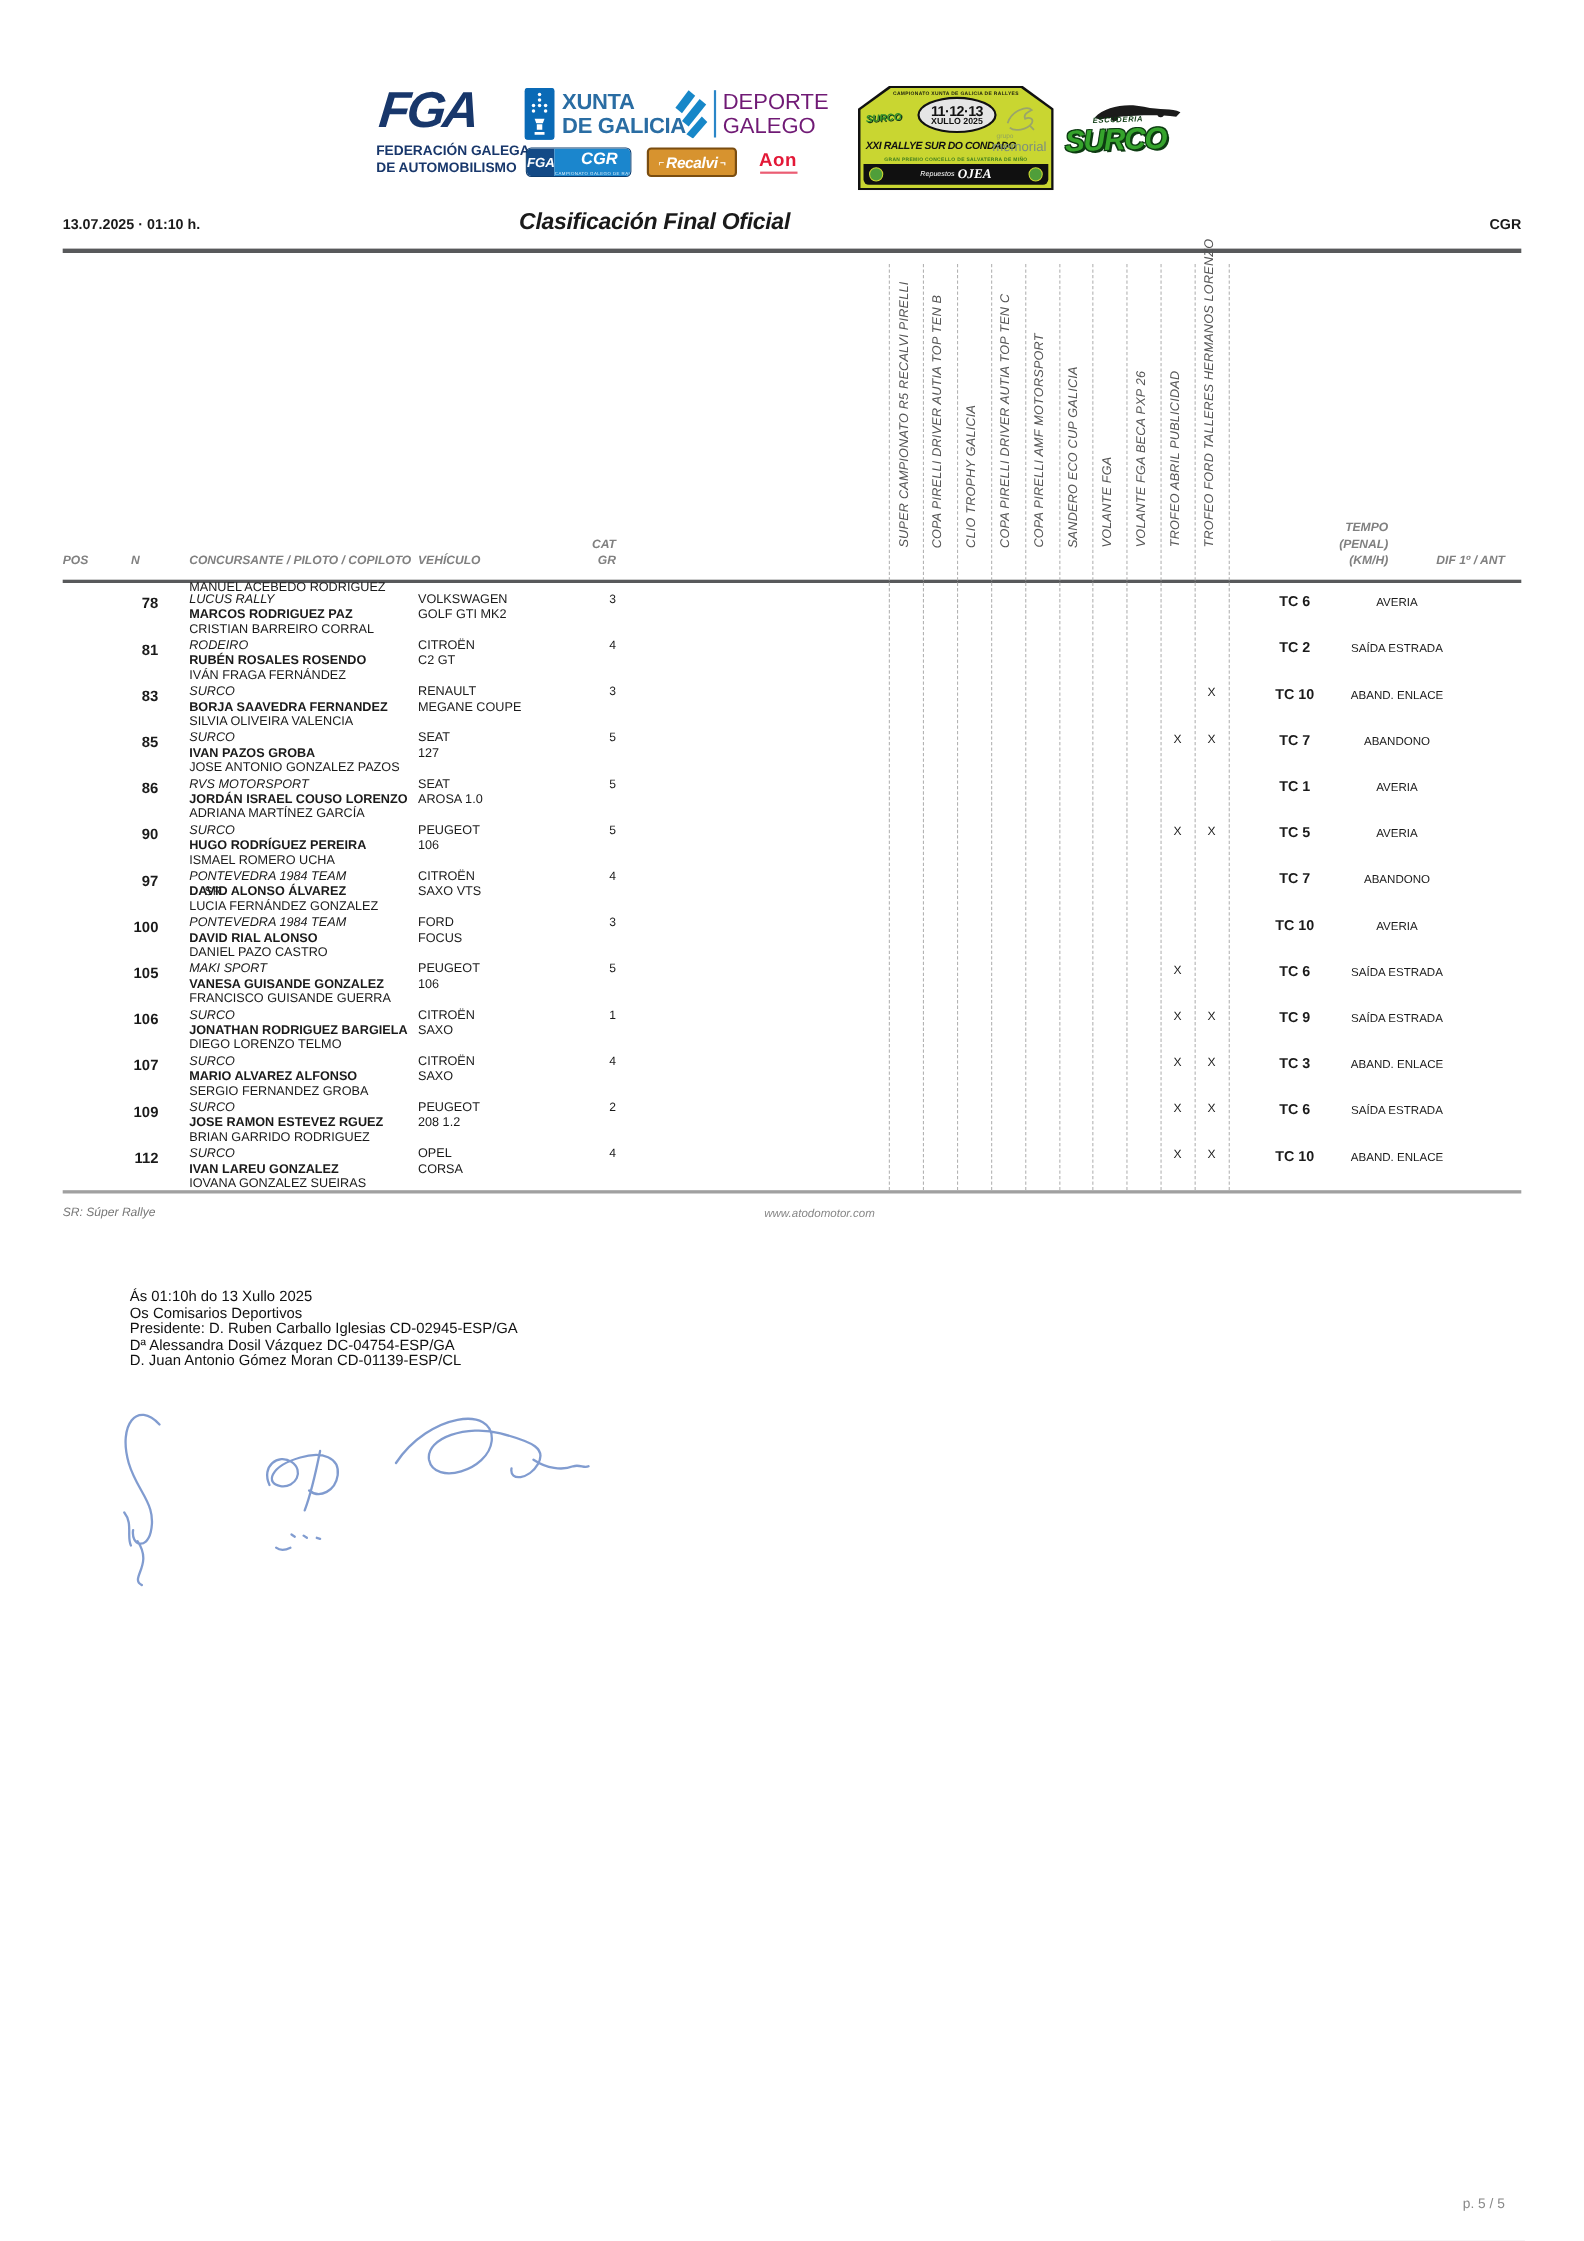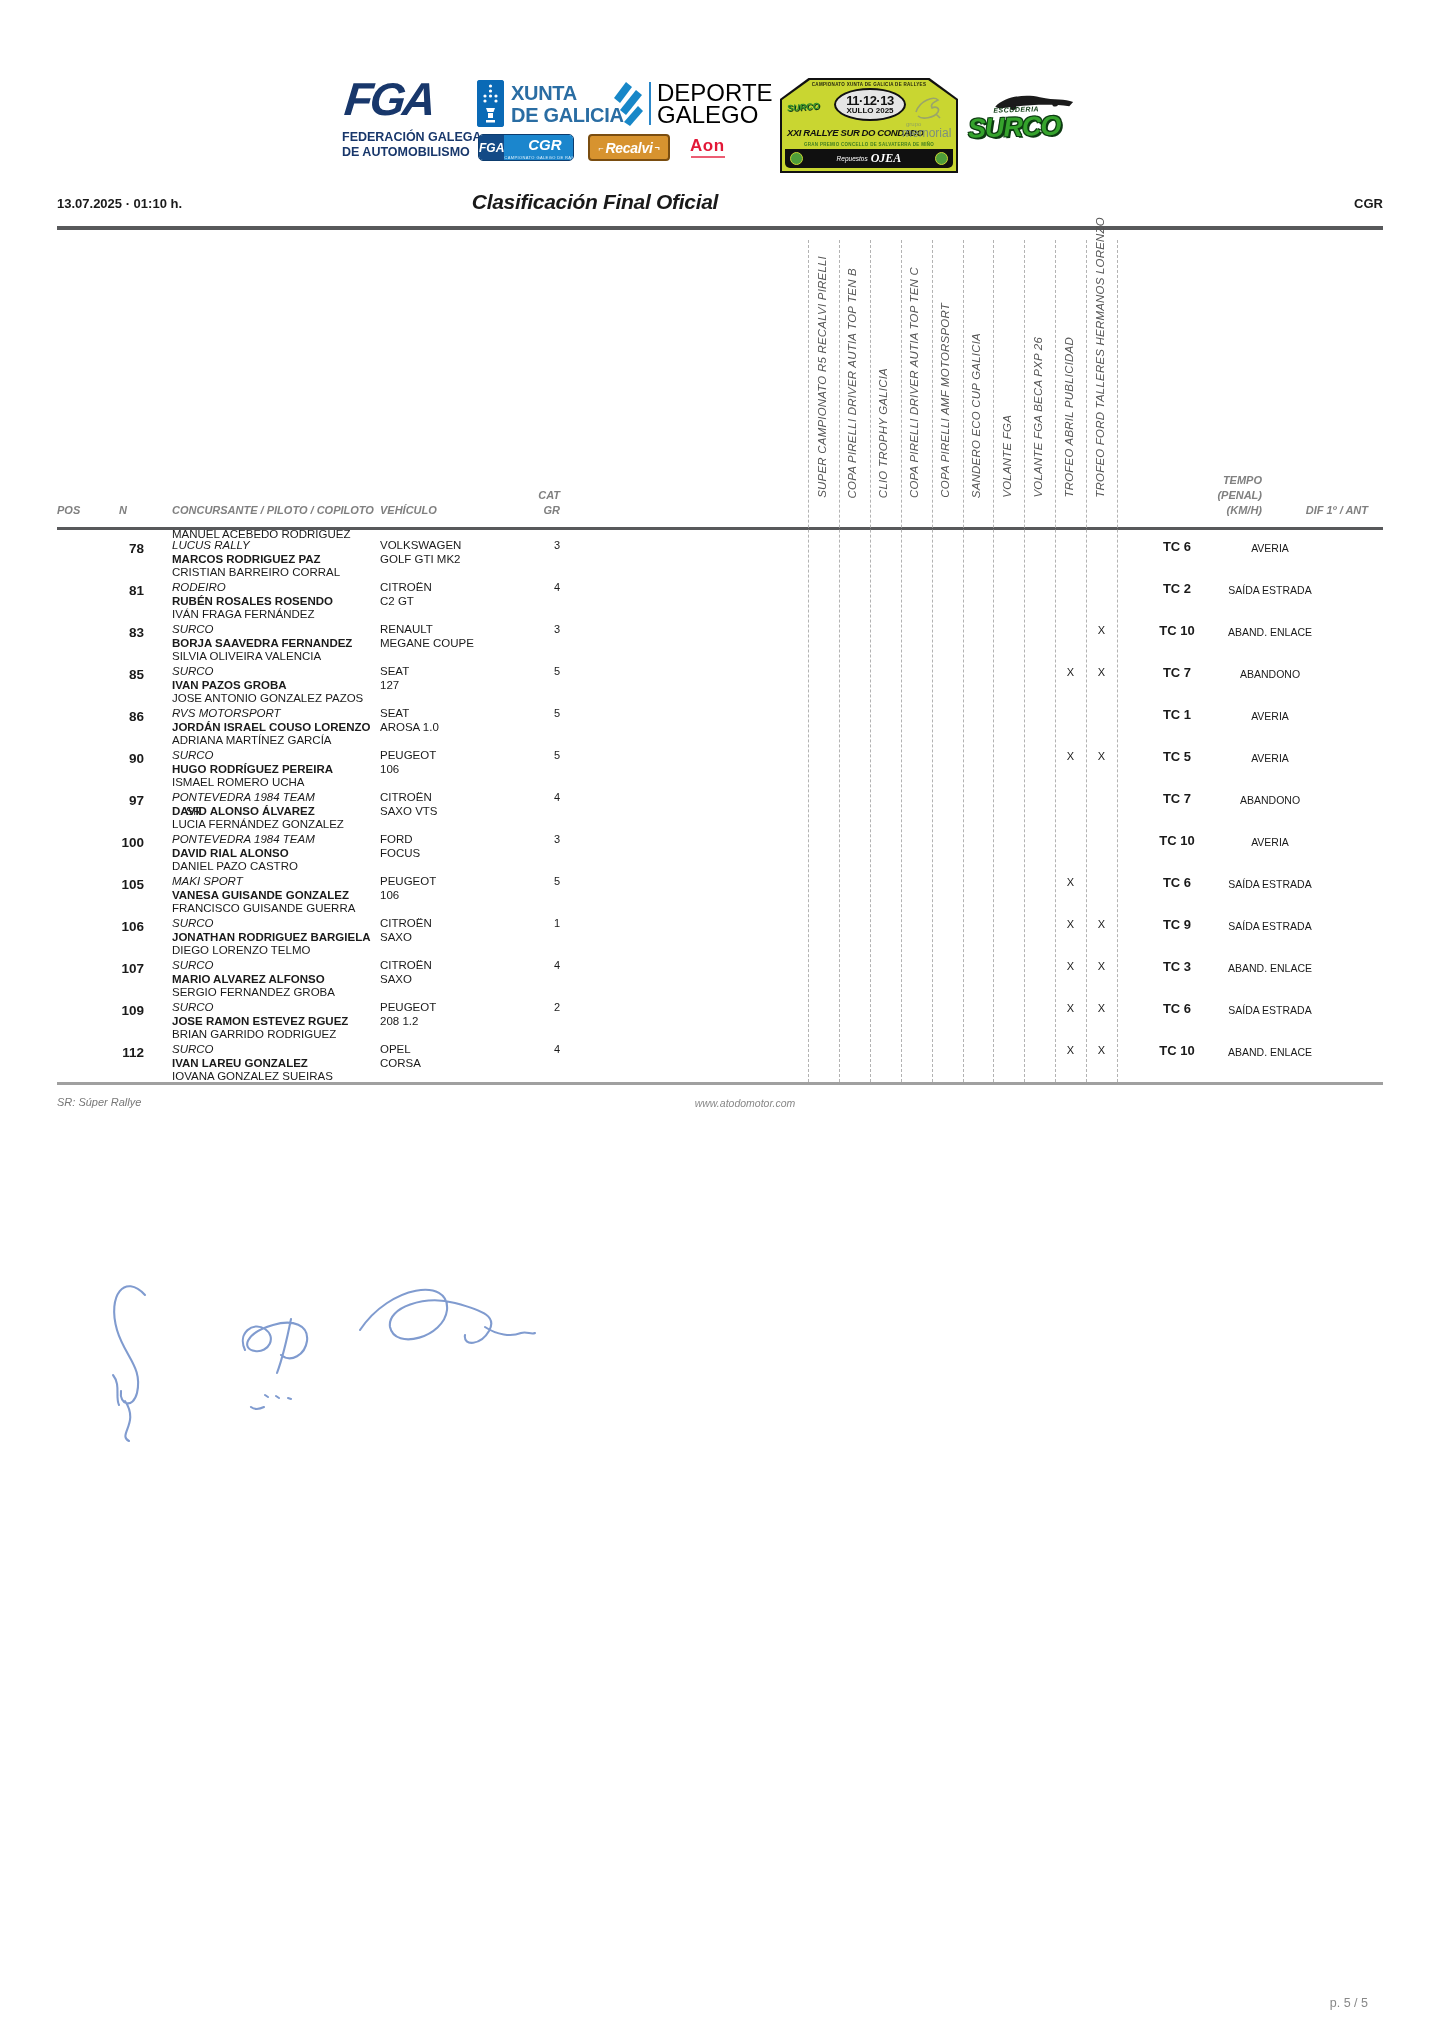--- a/index.html
+++ b/index.html
@@ -8,21 +8,21 @@
   .abs{position:absolute;white-space:nowrap;}
   
   .fga-word{left:345px;top:72px;font-size:46px;font-weight:900;font-style:italic;
             color:#18376b;letter-spacing:-3px;transform:skewX(-6deg);}
   .fga-sub{left:342px;top:130px;font-size:12.5px;font-weight:bold;color:#18376b;line-height:15px;white-space:pre-line;}
   .xunta-crest{left:477px;top:80px;width:27px;height:47px;background:#0a6ab6;border-radius:3px;}
   .xunta-crest svg{display:block;}
   .xunta-text{left:511px;top:82px;font-size:20px;font-weight:600;color:#2a6da3;line-height:22px;white-space:pre-line;letter-spacing:-0.3px;}
   .dg-glyph{left:612px;top:80px;width:32px;height:46px;}
   .dg-bar{left:649px;top:82px;width:2px;height:43px;background:#2a86c8;}
-  .dg-text{left:657px;top:82px;font-size:24px;font-weight:500;color:#000000;line-height:22px;white-space:pre-line;}
+  .dg-text{left:657px;top:82px;font-size:20px;font-weight:500;color:#701a75;line-height:22px;white-space:pre-line;}
   .cgr-badge{left:478px;top:134px;width:96px;height:27px;border-radius:5px;overflow:hidden;
              display:flex;border:1px solid #0d3c6e;box-sizing:border-box;}
   .cgr-badge .fgapart{background:#134a86;color:#fff;width:30px;display:flex;align-items:center;justify-content:center;
              font-weight:900;font-style:italic;font-size:12px;}
   .cgr-badge .cgrpart{background:#1b86cd;color:#fff;flex:1;text-align:center;line-height:10px;padding-top:2px;}
   .cgr-badge .cgrpart .big{font-weight:900;font-style:italic;font-size:15px;line-height:16px;display:block;}
   .cgr-badge .cgrpart .tiny{font-size:4px;letter-spacing:0.4px;display:block;color:#dff0fb;}
   .recalvi{left:588px;top:134px;width:82px;height:27px;background:#d7932f;border:2px solid #7a4d10;border-radius:4px;
            box-sizing:border-box;display:flex;align-items:center;justify-content:center;color:#fff;
            font-weight:900;font-style:italic;font-size:14px;letter-spacing:-0.3px;}
@@ -377,20 +377,25 @@
         <div class="c cat">4</div>
         <div class="c x9">X</div>
         <div class="c x10">X</div>
         <div class="c tc">TC 10</div>
         <div class="c reason">ABAND. ENLACE</div>
       </div>
     </div>
 
   <div class="abs sr-note">SR: Súper Rallye</div>
   <div class="abs website">www.atodomotor.com</div>
+  <div class="abs signoff">Ás 01:10h do 13 Xullo 2025
+Os Comisarios Deportivos
+Presidente: D. Ruben Carballo Iglesias CD-02945-ESP/GA
+Dª Alessandra Dosil Vázquez DC-04754-ESP/GA
+D. Juan Antonio Gómez Moran CD-01139-ESP/CL</div>
 
   <div class="abs sigs">
     <svg width="470" height="200" viewBox="0 0 470 200">
       <g fill="none" stroke="#6f8ec9" stroke-width="2.1" stroke-linecap="round" opacity="0.88">
         <path d="M50,40 C30,18 12,40 22,75 C30,102 48,112 42,138 C38,154 24,150 26,136 M30,146 C45,168 22,180 34,186 M18,120 C26,130 20,142 24,150"></path>
         <path d="M150,95 C142,78 158,66 170,74 C182,82 174,98 160,96 C146,94 150,78 178,70 C198,64 214,70 212,86 C210,100 196,108 186,100 M196,64 C192,84 188,102 182,118"></path>
         <path d="M265,75 C295,30 355,22 352,55 C349,82 300,96 295,72 C292,52 330,40 360,48 C390,56 402,62 394,76 C386,90 368,92 370,80 M390,72 C402,80 416,82 426,78 C432,76 436,80 440,78"></path>
         <path d="M170,140 l3,2 m8,-1 l3,2 m9,0 l3,1 m-40,8 c4,3 9,2 13,0"></path>
       </g>
     </svg>

